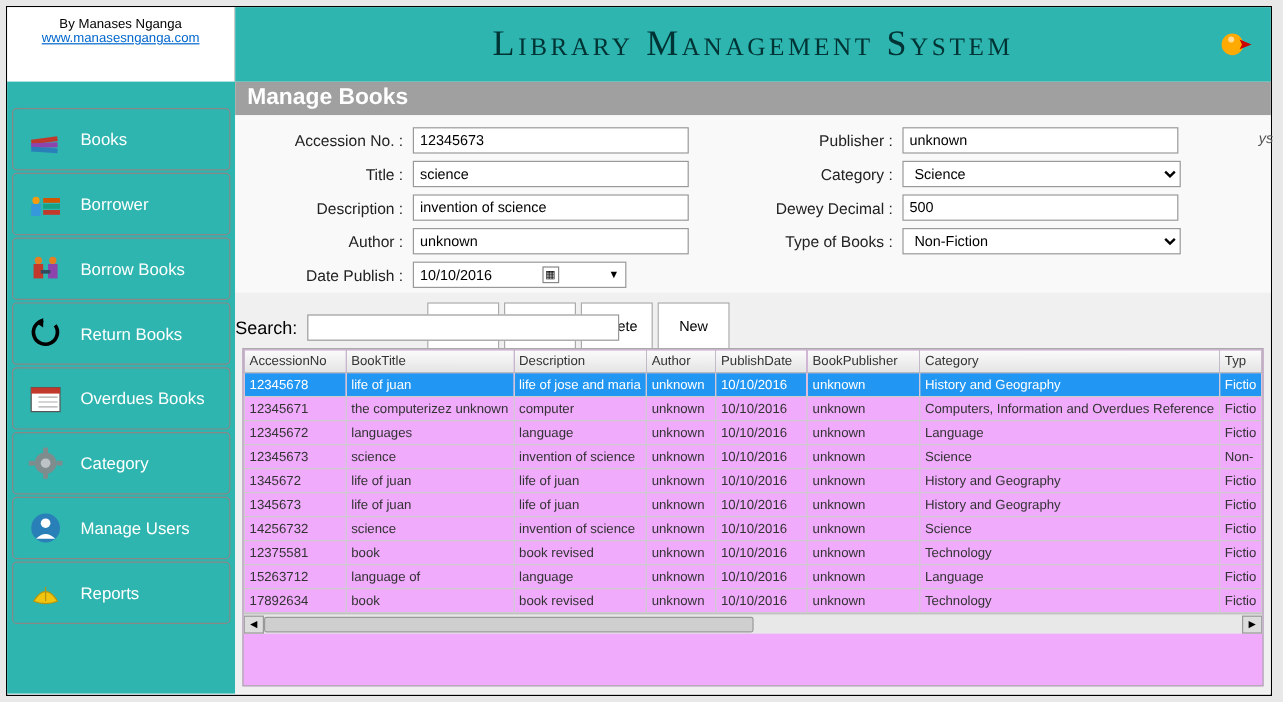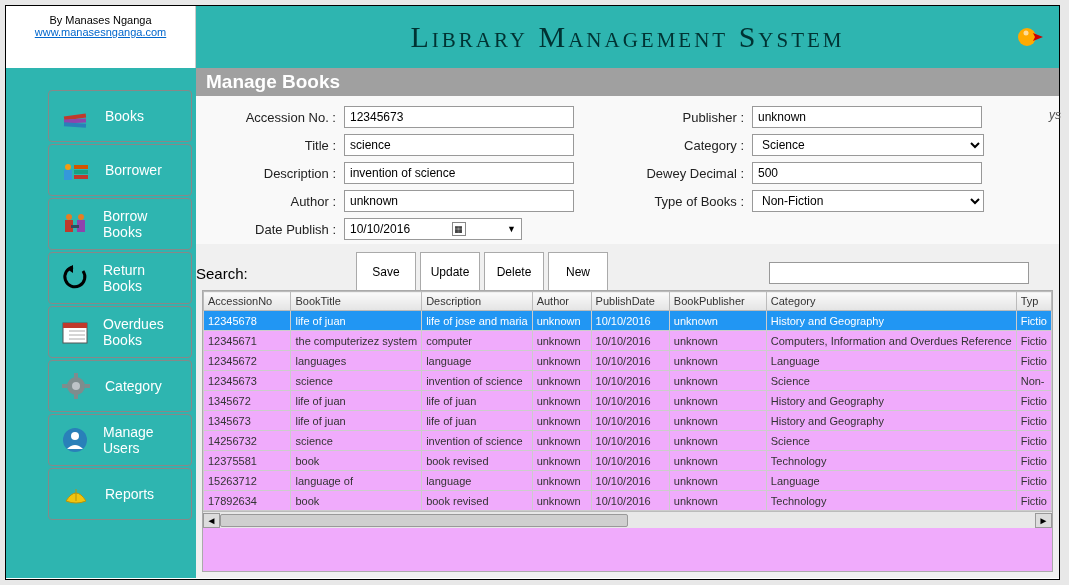--- a/index.html
+++ b/index.html
@@ -5,36 +5,36 @@
 * { box-sizing: border-box; margin: 0; padding: 0; font-family: Arial, sans-serif; }
 body { background: #e8e8e8; width: 1069px; height: 585px; overflow: hidden; }
 .app { width: 1055px; height: 575px; margin: 5px; background: #fff; border: 1px solid #000000; position: relative; }
 .topbar { display: flex; height: 62px; }
 .credit { width: 190px; background: #fff; text-align: center; font-size: 11px; padding-top: 8px; border-right: 1px solid #ccc; }
 .credit a { color: #0066cc; text-decoration: underline; }
 .title-bar { flex: 1; background: #2eb5b0; display: flex; align-items: center; justify-content: center; position: relative; }
 .title-bar h1 { font-family: "Times New Roman", serif; font-variant: small-caps; font-size: 30px; letter-spacing: 3px; color: #003333; font-weight: normal; }
 .logout-icon { position: absolute; right: 14px; top: 16px; cursor: pointer; }
 .main { display: flex; height: 510px; }
-.sidebar { width: 190px; background: #2eb5b0; padding-top: 20px; padding-left: 38px; }
+.sidebar { width: 190px; background: #2eb5b0; padding-top: 20px; }
 .nav-item { display: flex; align-items: center; height: 52px; padding: 0 10px; border: 1px solid #888; border-radius: 4px; margin: 2px 4px; background: #2eb5b0; color: #fff; font-size: 14px; cursor: pointer; gap: 10px; }
 .nav-item .nav-icon { width: 36px; height: 36px; display: flex; align-items: center; justify-content: center; }
 .content { flex: 1; background: #f0f0f0; display: flex; flex-direction: column; }
 .section-header { background: #a0a0a0; color: #fff; font-size: 19px; font-weight: bold; padding: 3px 10px; }
 .form-area { padding: 10px 10px 4px 10px; display: flex; gap: 40px; background: #f9f9f9; }
 .form-col { display: flex; flex-direction: column; gap: 6px; }
 .form-row { display: flex; align-items: center; gap: 8px; }
 .form-row label { width: 130px; text-align: right; font-size: 13px; color: #222; }
 .form-row input[type=text], .form-row select { width: 230px; height: 22px; border: 1px solid #999; padding: 0 5px; font-size: 12px; background: #fff; }
 .form-row select { width: 232px; }
 .date-wrap { width: 178px; height: 22px; border: 1px solid #999; background: #fff; display: flex; align-items: center; padding: 0 5px; font-size: 12px; justify-content: space-between; }
 .date-wrap .cal { width: 14px; height: 14px; border: 1px solid #888; font-size: 9px; text-align: center; line-height: 12px; }
 .btn-row { display: flex; gap: 4px; margin: 8px 0 4px 160px; }
 .btn { width: 60px; height: 40px; border: 1px solid #aaa; background: #fff; font-size: 12px; cursor: pointer; }
-.search-row { display: flex; align-items: center; justify-content: space-between; gap: 8px; padding-right: 30px; margin-top: -34px; margin-bottom: 6px; }
+.search-row { display: flex; align-items: center; justify-content: flex-start; gap: 8px; padding-right: 30px; margin-top: -34px; margin-bottom: 6px; }
 .search-row label { font-size: 15px; }
 .search-row input { width: 260px; height: 22px; border: 1px solid #999; padding: 0 5px; }
 .grid-wrap { flex: 1; border: 1px solid #aaa; margin: 0 6px 6px 6px; overflow: hidden; background: #f0abfc; position: relative; }
 table { border-collapse: collapse; width: 100%; font-size: 11px; }
 thead th { background: linear-gradient(#fafafa,#e4e4e4); border: 1px solid #bbb; padding: 3px 4px; text-align: left; font-weight: normal; color: #333; position: relative; }
 tbody td { border: 1px solid #ccc; padding: 3px 4px; color: #333; height: 20px; white-space: nowrap; overflow: hidden; }
 tbody tr.sel td { background: #2196f3; color: #fff; }
 thead th:nth-child(1), tbody td:nth-child(1){width:90px}
 thead th:nth-child(2), tbody td:nth-child(2){width:120px}
 thead th:nth-child(3), tbody td:nth-child(3){width:105px}
@@ -245,21 +245,21 @@
                 <td>life of juan</td>
                 <td>life of jose and maria</td>
                 <td>unknown</td>
                 <td>10/10/2016</td>
                 <td>unknown</td>
                 <td>History and Geography</td>
                 <td>Fictio</td>
               </tr>
               <tr>
                 <td>12345671</td>
-                <td>the computerizez system</td>
+                <td>the computerizez unknown</td>
                 <td>computer</td>
                 <td>unknown</td>
                 <td>10/10/2016</td>
                 <td>unknown</td>
                 <td>Computers, Information and Overdues Reference</td>
                 <td>Fictio</td>
               </tr>
               <tr>
                 <td>12345672</td>
                 <td>languages</td>

